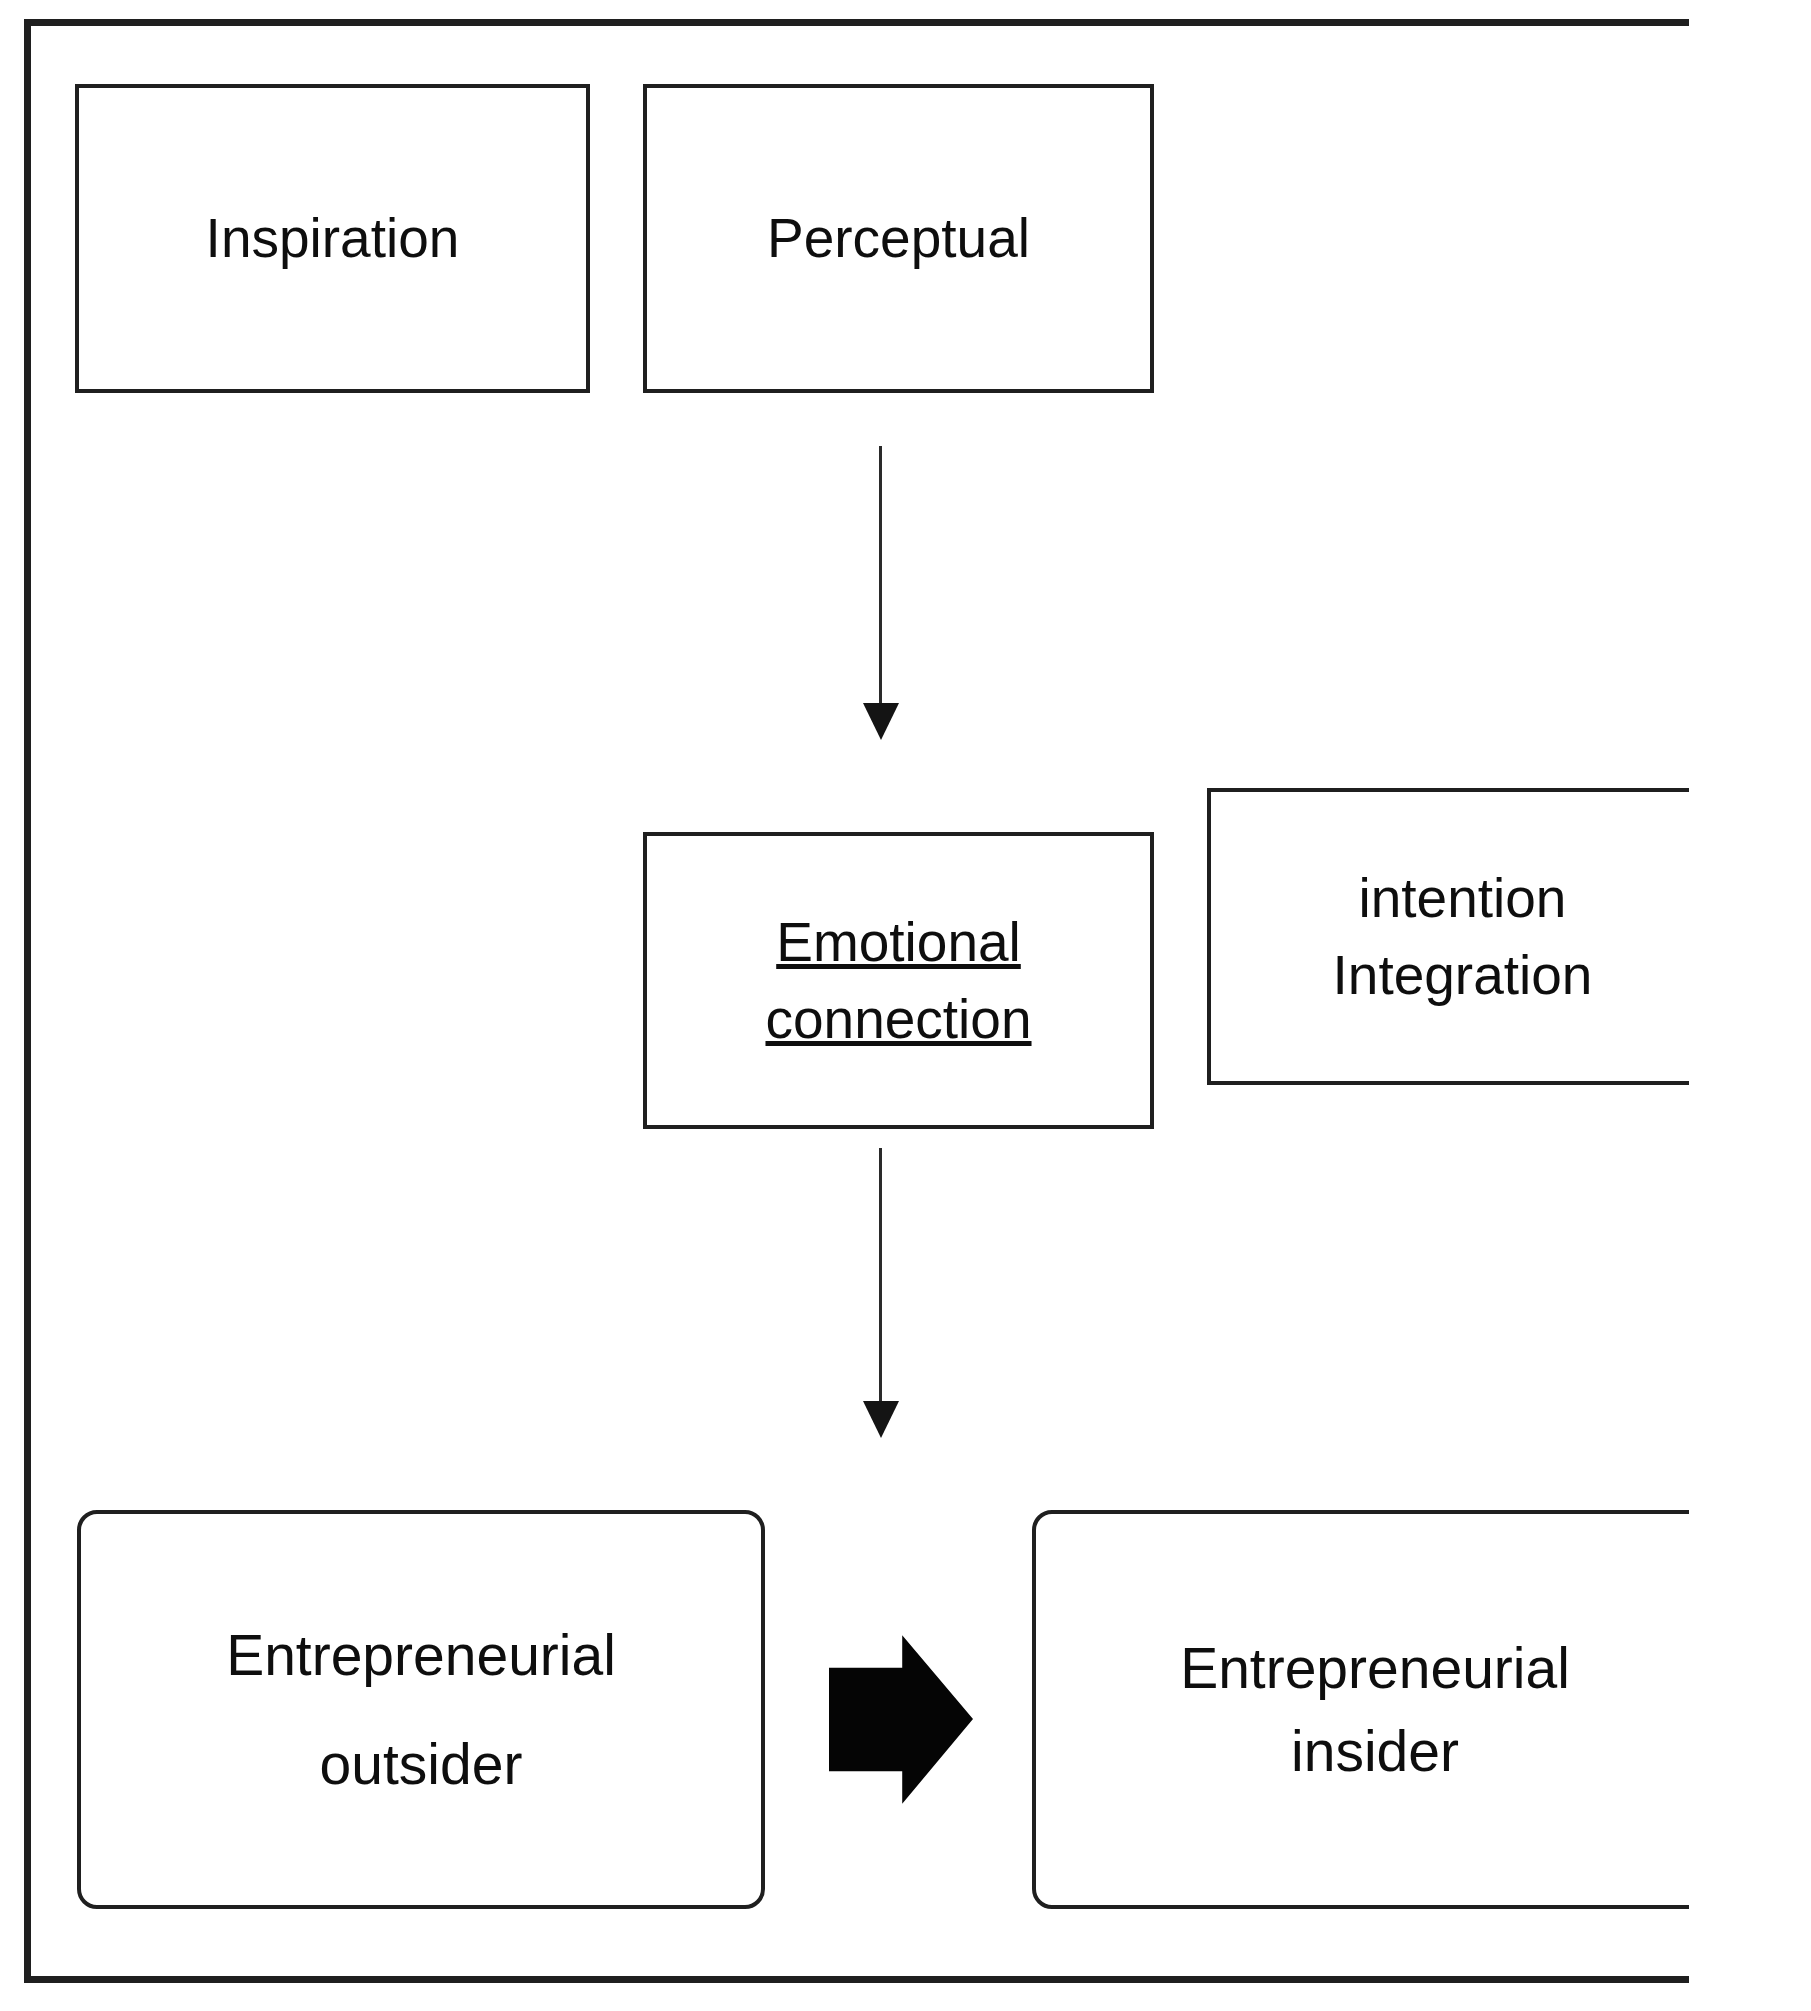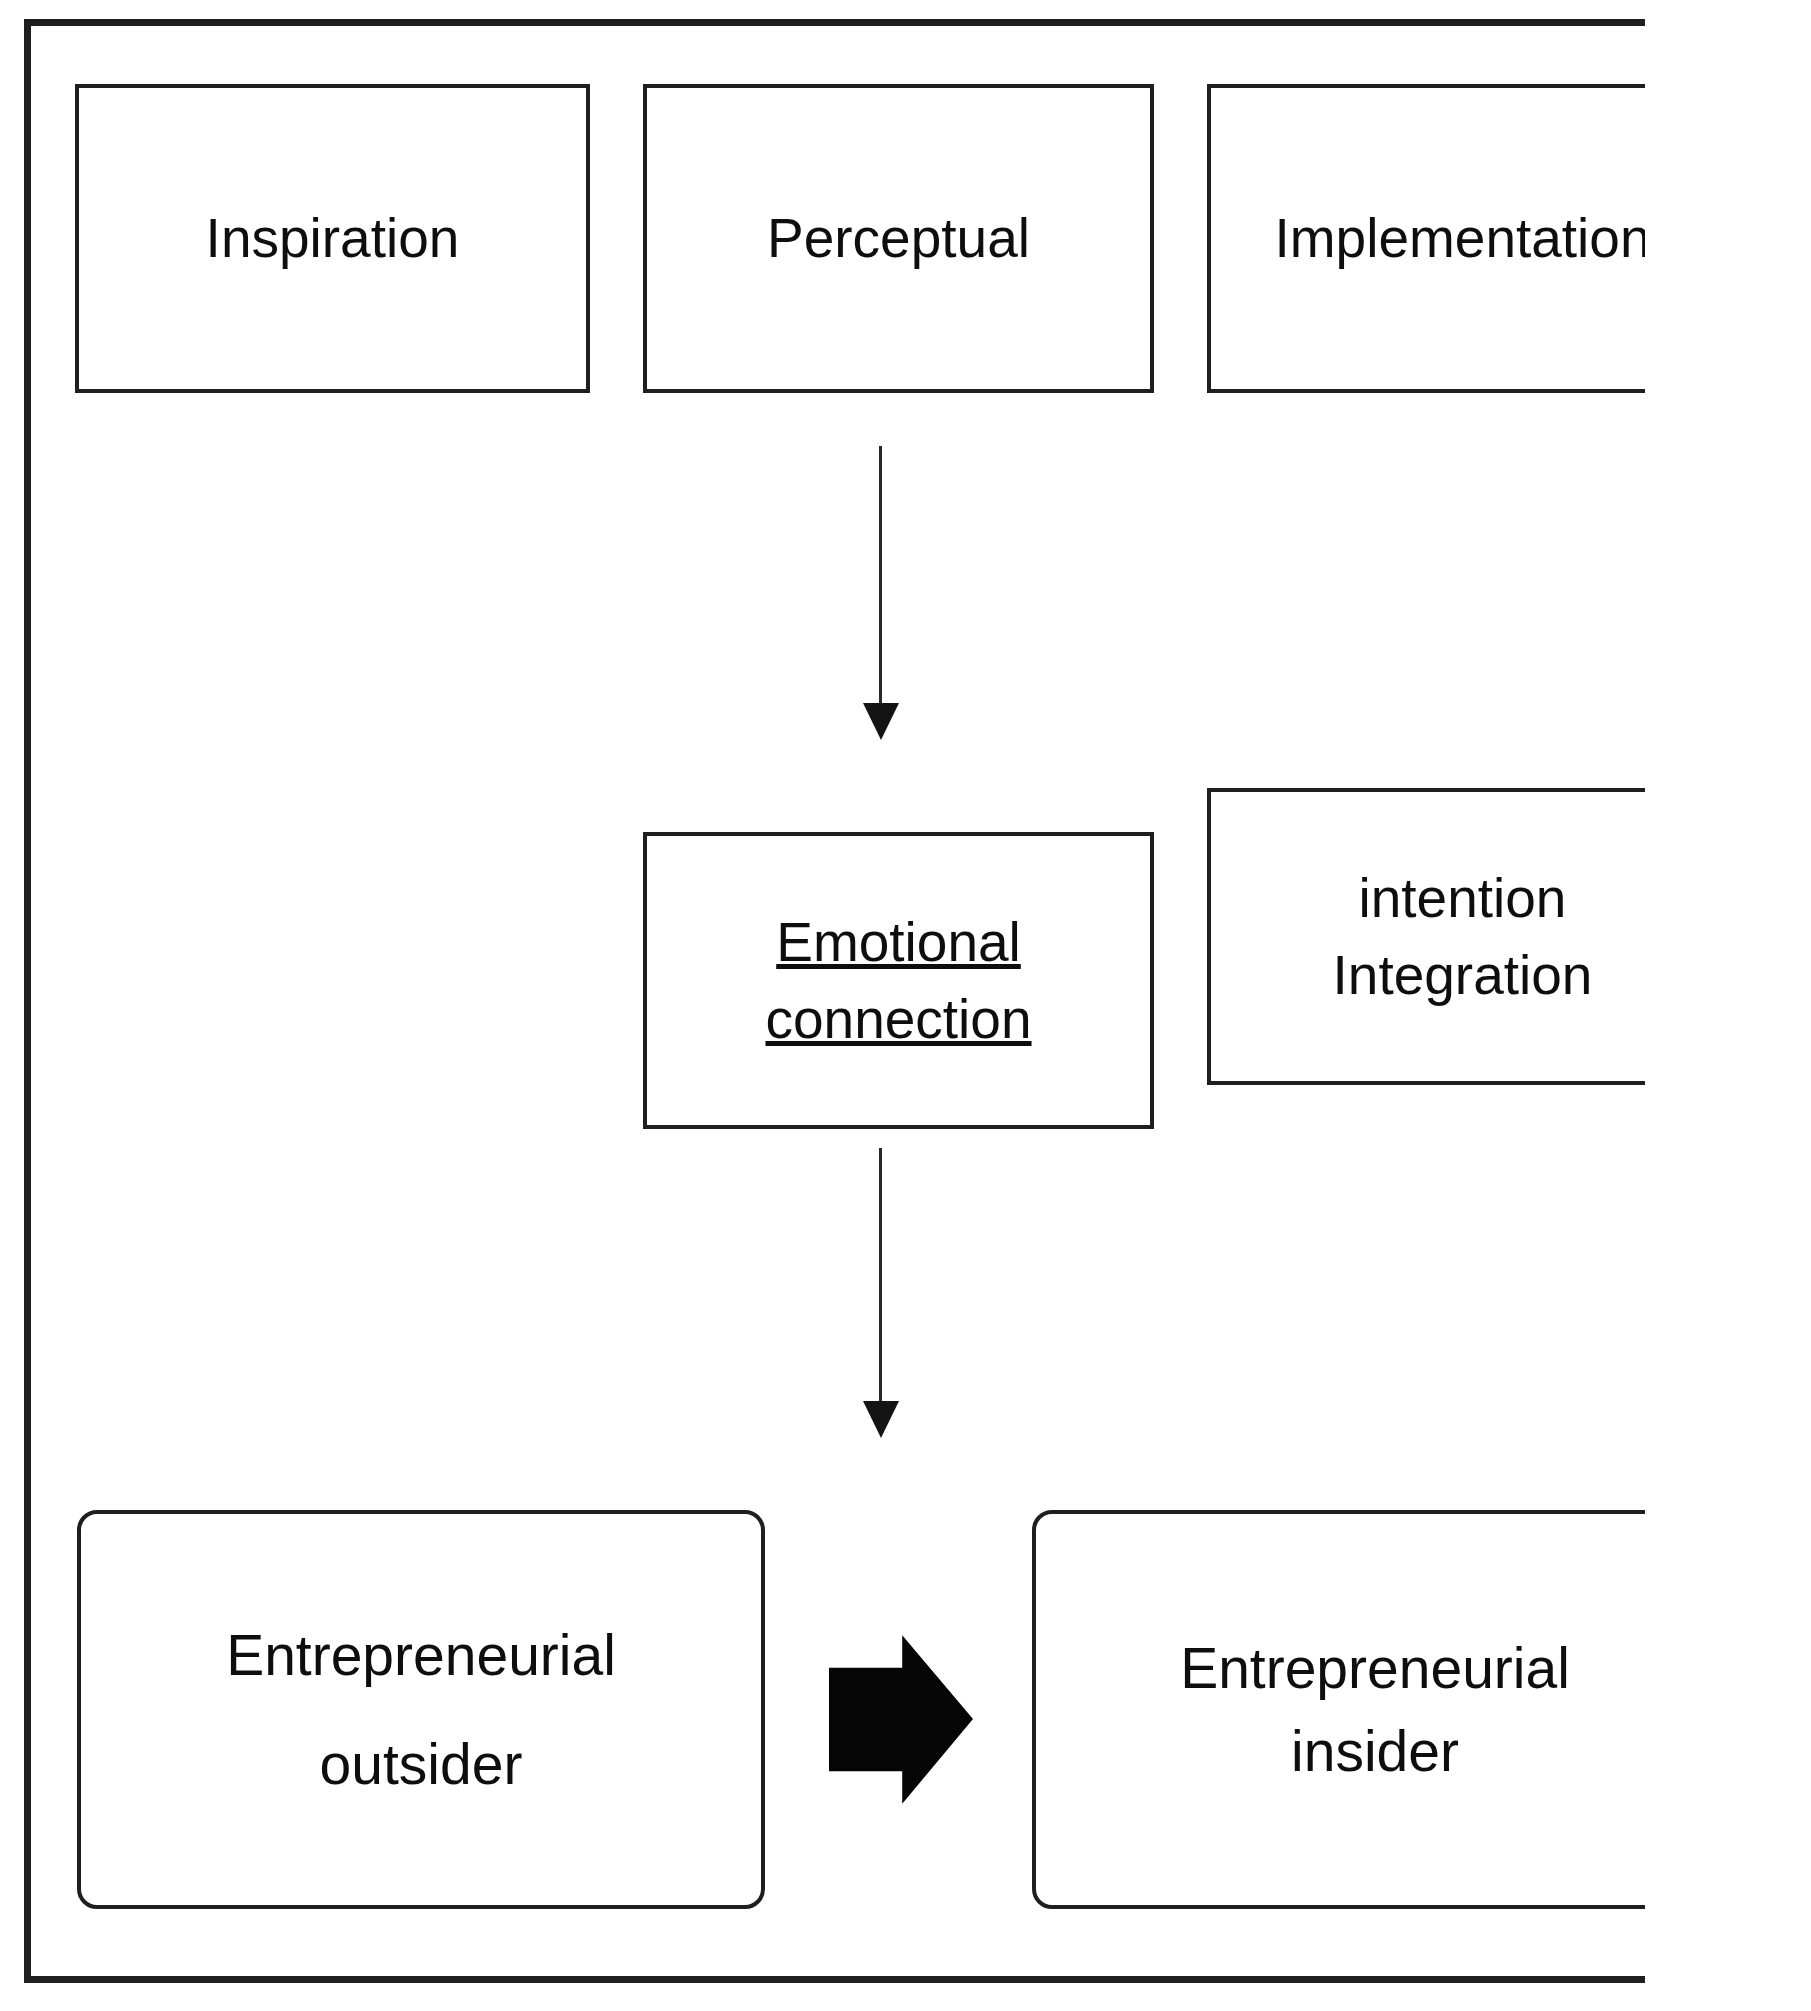--- a/index.html
+++ b/index.html
@@ -10,20 +10,21 @@
   }
   html,body{margin:0;padding:0;background:var(--bg);}
   .stage{
     position:relative;
     width:1645px;
     height:2012px;
     background:var(--bg);
     font-family:"Liberation Sans", sans-serif;
     color:var(--text);
     overflow:hidden;
+    padding-left:44px;
   }
   .frame{
     position:absolute;
     left:24.4px; top:19px;
     width:1765px; height:1964px;
     border:7.3px solid var(--stroke);
     box-sizing:border-box;
     background:var(--bg);
   }
   .box{
@@ -86,23 +87,20 @@
 
 <div class="stage">
   <div class="frame"></div>
 
   <div class="box b-r1-1">
     <span class="line">Inspiration</span>
   </div>
   <div class="box b-r1-2">
     <span class="line">Perceptual</span>
   </div>
-  <div class="box b-r1-3">
-    <span class="line">Implementation</span>
-  </div>
 
   <div class="varrow-line a1-line"></div>
   <div class="varrow-head a1-head"></div>
 
   <div class="box b-r2-2">
     <span class="line">Emotional</span>
     <span class="line">connection</span>
   </div>
   <div class="box b-r2-3">
     <span class="line">intention</span>

